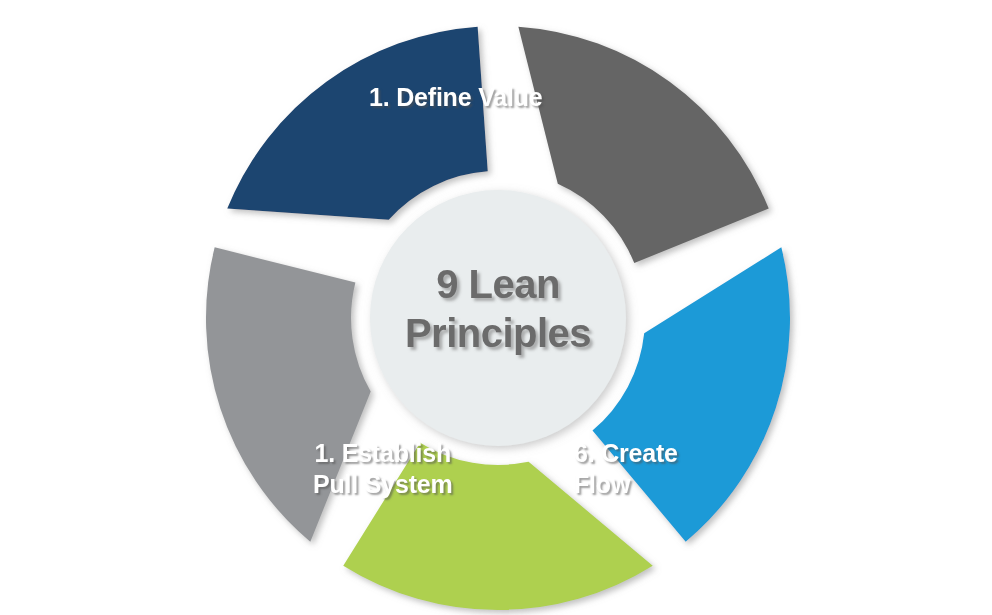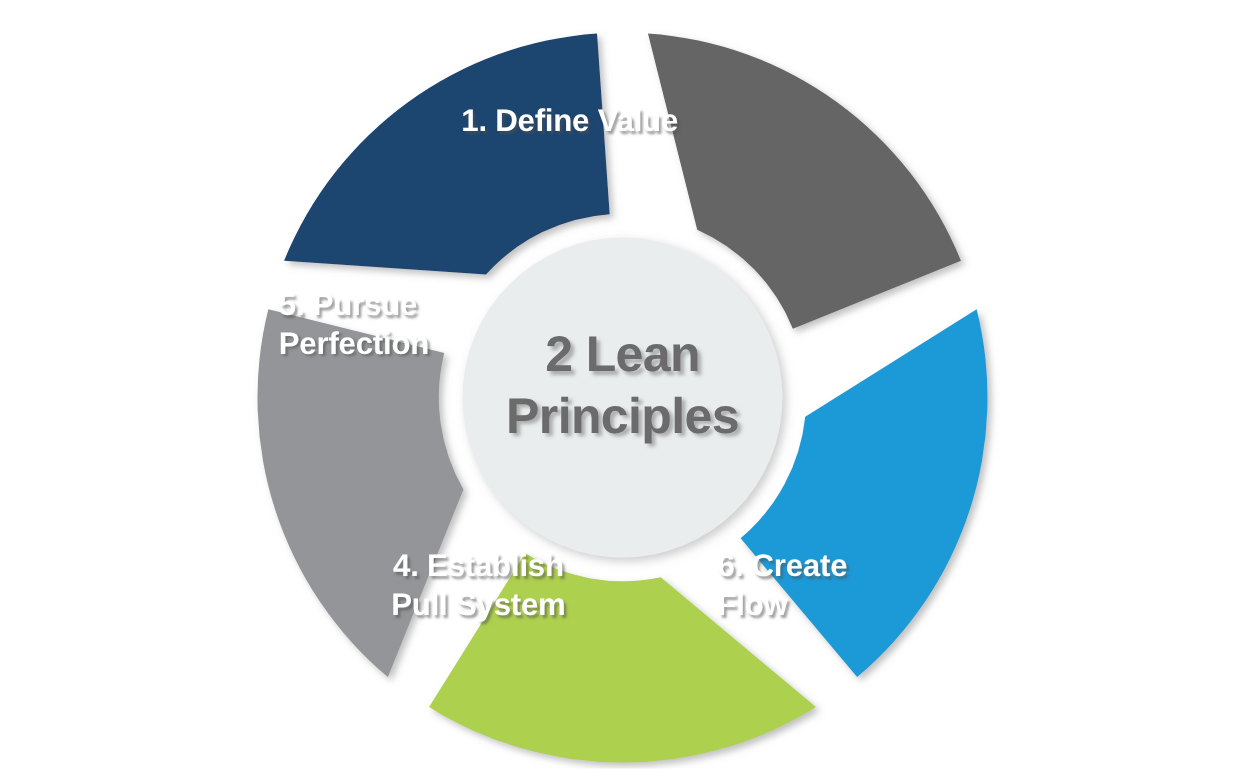--- a/index.html
+++ b/index.html
@@ -72,24 +72,22 @@
         <path d="M 518.3688903332846 26.71129732413135 A 292 292 0 0 1 768.7376855335019 208.61487472255368 L 634.2960266213178 262.93283076786093 A 147 147 0 0 0 557.7902865321427 183.70881772653766 Z" fill="#656565" stroke="#ffffff" stroke-width="7" stroke-linejoin="round" class="seg-path"></path>
         <path d="M 781.3263520725909 247.358806484897 A 292 292 0 0 1 685.6939820284695 541.6849773907416 L 592.4897786239213 430.60853313848975 A 147 147 0 0 0 644.1947186191362 333.36568410034505 Z" fill="#1b9ad7" stroke="#ffffff" stroke-width="7" stroke-linejoin="round" class="seg-path"></path>
         <path d="M 652.7364251560958 565.6300440776764 A 292 292 0 0 1 343.26357484390417 565.6300440776764 L 420.1018681577189 442.66307013499465 A 147 147 0 0 0 528.5630185502106 461.7876973078694 Z" fill="#aed04f" stroke="#ffffff" stroke-width="7" stroke-linejoin="round" class="seg-path"></path>
         <path d="M 310.30601797153054 541.6849773907416 A 292 292 0 0 1 214.67364792740904 247.3588064848971 L 355.3665282374285 282.43748134684887 A 147 147 0 0 0 370.6942656436875 391.5 Z" fill="#939598" stroke="#ffffff" stroke-width="7" stroke-linejoin="round" class="seg-path"></path>
         <path d="M 227.26231446649808 208.61487472255368 A 292 292 0 0 1 477.63110966671536 26.71129732413135 L 487.74579835961356 171.35808461180585 A 147 147 0 0 0 388.75771065482303 219.63780086524784 Z" fill="#1c4570" stroke="#ffffff" stroke-width="7" stroke-linejoin="round" class="seg-path"></path>
       </g>
 
     <circle id="center-disc" cx="498" cy="318" r="128" fill="#e9edee" filter="url(#centerShadow)"></circle>
   </svg>
 
-  <div class="center-title" id="center-title" style="left: 378px; top: 260px; width: 240px; color: rgb(107, 107, 107);">2 Lean
+  <div class="center-title" id="center-title" style="left: 378px; top: 260px; width: 240px; color: rgb(107, 107, 107);">9 Lean
 Principles</div>
 
   <div class="seg-label" id="label-0" style="left: 369px; top: 82px; text-align: left;">1. Define Value</div>
   <div class="seg-label" id="label-2" style="left: 574px; top: 438px; text-align: left;">6. Create
 Flow</div>
-  <div class="seg-label" id="label-3" style="left: 313px; top: 438px; text-align: center;">4. Establish
+  <div class="seg-label" id="label-3" style="left: 313px; top: 438px; text-align: center;">1. Establish
 Pull System</div>
-  <div class="seg-label" id="label-4" style="left: 223px; top: 229px; text-align: left;">5. Pursue
-Perfection</div>
 
 </div>
 
 </body></html>

